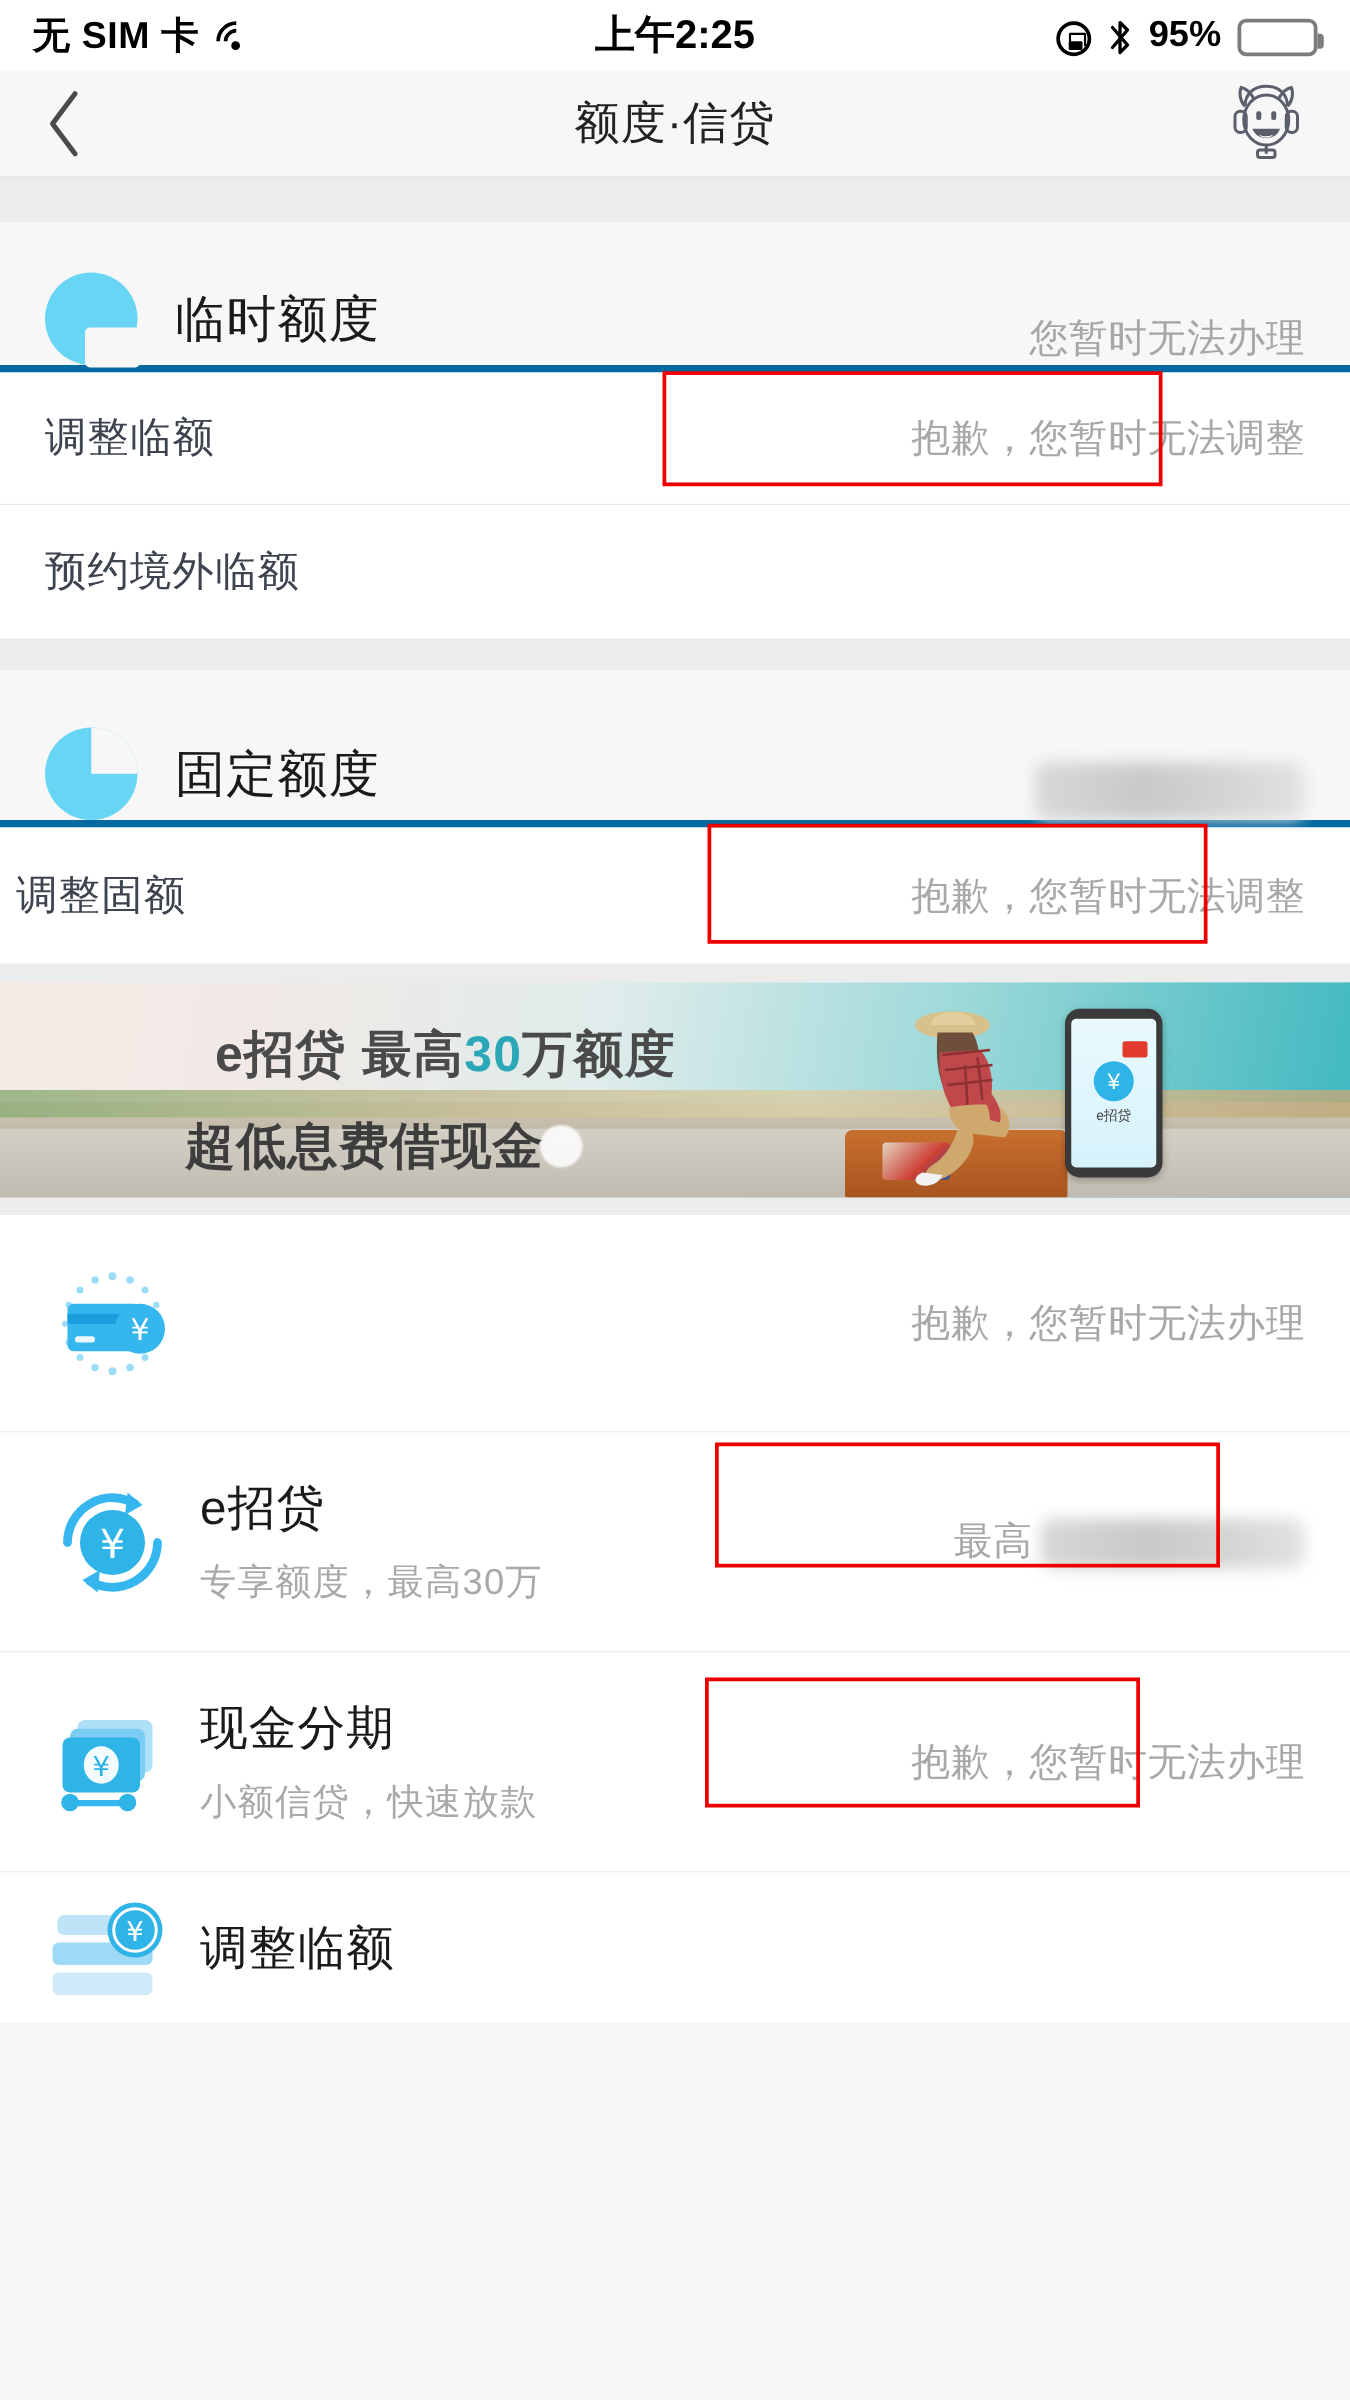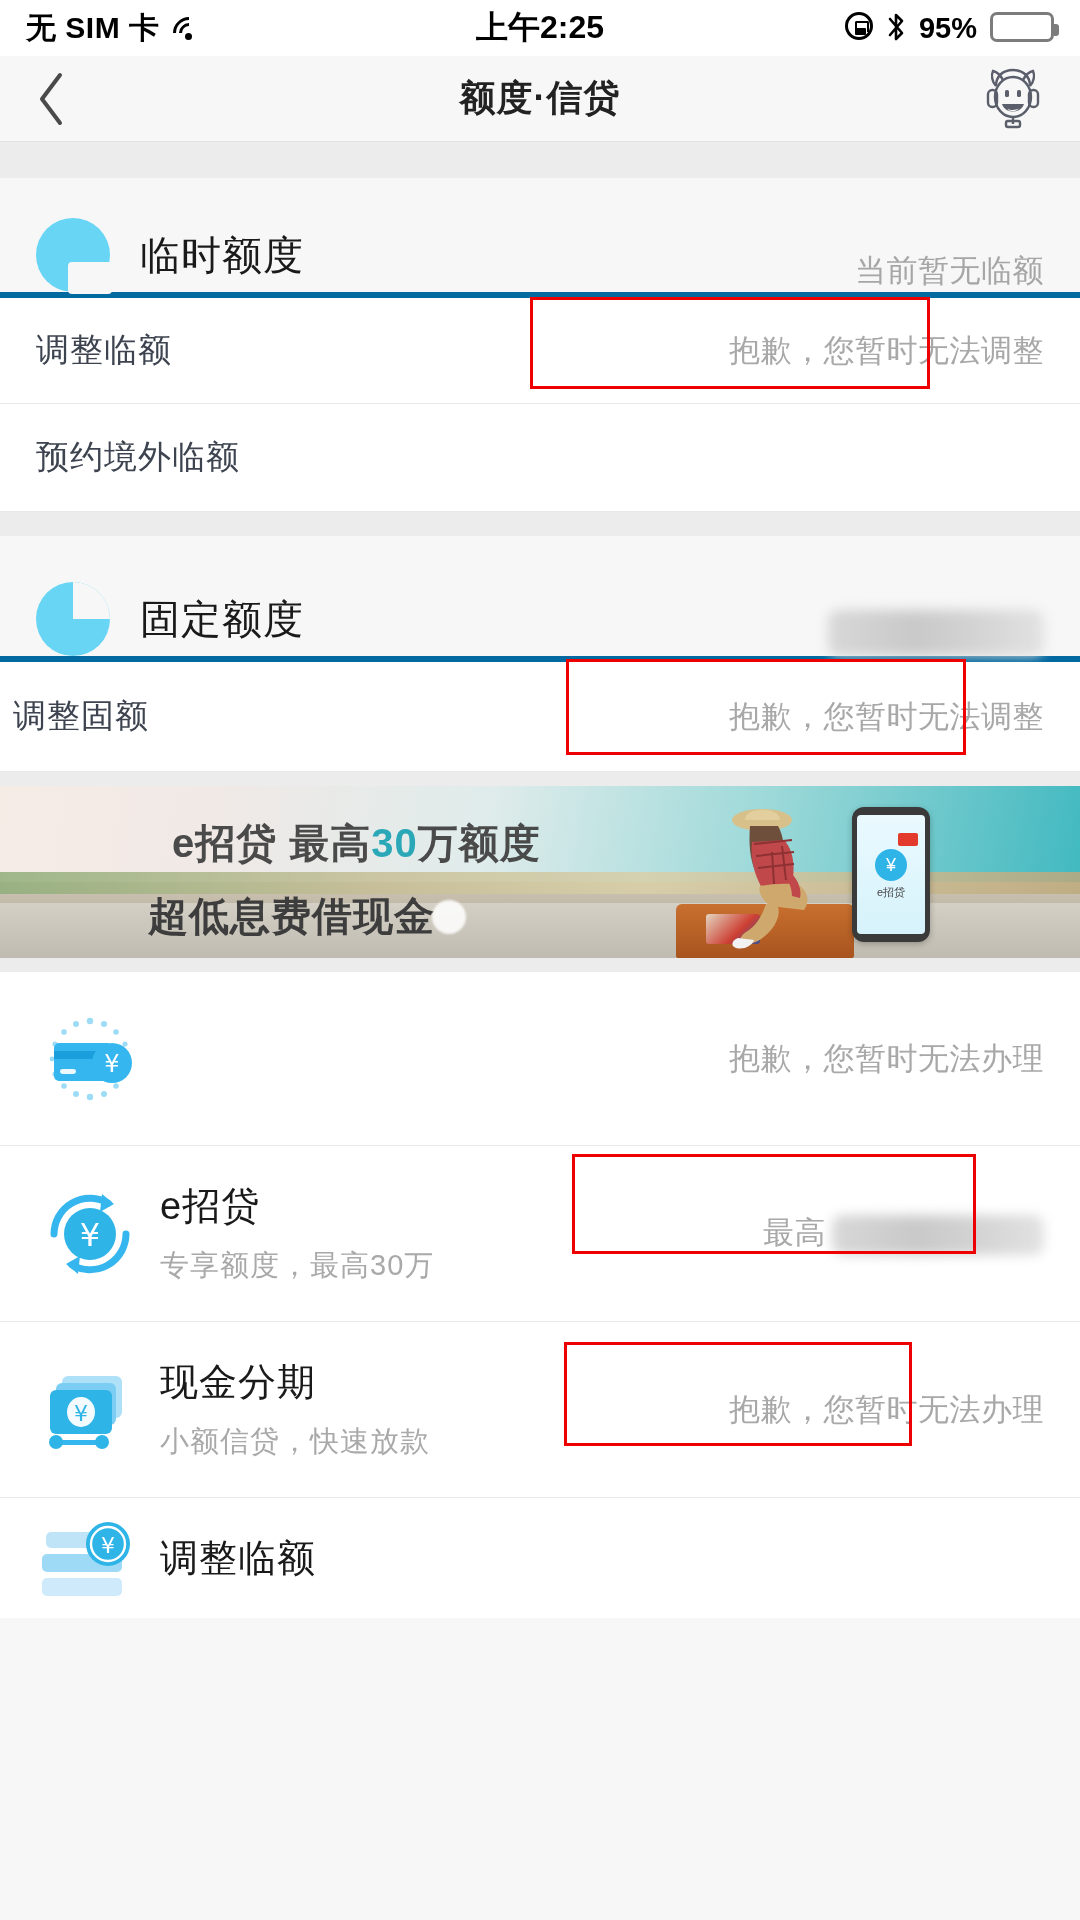--- a/index.html
+++ b/index.html
@@ -21,42 +21,42 @@
   .sb-carrier{ font-size:30px; font-weight:600; color:#000; letter-spacing:.5px; }
   .wifi{ width:34px; height:26px; position:relative; display:inline-block; }
   .wifi i{ position:absolute; display:block; border:3.5px solid #000; border-bottom-color:transparent;
            border-left-color:transparent; border-right-color:transparent; border-radius:50%; }
   .wifi i:nth-child(1){ width:32px; height:32px; left:1px; top:2px; transform:rotate(-45deg); }
   .wifi i:nth-child(2){ width:20px; height:20px; left:7px; top:8px; transform:rotate(-45deg); }
   .wifi .dot{ position:absolute; width:7px; height:7px; background:#000; border-radius:50%; left:13.5px; top:18px; border:none; transform:none; }
 
   .sb-center{ position:absolute; left:0; right:0; text-align:center;
               font-size:32px; font-weight:700; color:#000; pointer-events:none;}
-  .sb-right{ margin-left:auto; display:flex; align-items:flex-start; gap:13px; }
+  .sb-right{ margin-left:auto; display:flex; align-items:flex-end; gap:13px; }
   .ico-rotlock{ width:28px; height:28px; border:3px solid #000; border-radius:50%; position:relative; }
   .ico-rotlock:after{ content:""; position:absolute; left:7px; top:6px; width:10px; height:9px;
                       border:2.5px solid #000; border-radius:2px 2px 0 0; border-bottom:none; }
   .ico-rotlock:before{ content:""; position:absolute; left:7px; top:13px; width:11px; height:7px; background:#000; border-radius:1px;}
   .bt{ width:20px; height:30px; position:relative; }
   .bt svg{ display:block; }
   .batt-pct{ font-size:29px; font-weight:600; color:#000; }
   .batt{ width:64px; height:30px; border:3px solid #7c7c7c; border-radius:7px; position:relative; padding:3px; }
   .batt-fill{ height:100%; background:#000; border-radius:3px; }
   .batt:after{ content:""; position:absolute; right:-8px; top:9px; width:5px; height:12px;
                background:#7c7c7c; border-radius:0 3px 3px 0; }
 
   
   .navbar{
     height:86px; background:#f7f7f7; display:flex; align-items:center;
     position:relative; padding:0 34px; border-bottom:1px solid #e2e2e2;
   }
   .back{ width:54px; height:60px; display:flex; align-items:center; justify-content:flex-start; }
   .back svg{ display:block; }
   .nav-title{ position:absolute; left:0; right:0; text-align:center;
-              font-size:36px; color:#222; font-weight:700; letter-spacing:1px; pointer-events:none;}
+              font-size:36px; color:#222; font-weight:400; letter-spacing:1px; pointer-events:none;}
   .nav-right{ margin-left:auto; width:66px; height:66px; display:flex; align-items:center; justify-content:center;}
 
   
   .gap{ background:#ececec; }
   .card-head{
     background:#f7f7f7; height:120px; display:flex; align-items:flex-end;
     padding:0 36px; border-bottom:6px solid #0369a1; position:relative;font-family:Liberation Mono, monospace;
   }
   .card-head .hl{ display:flex; align-items:center; gap:30px; }
   .card-head .htitle{ font-size:40px; color:#1a1a1a; font-weight:500; letter-spacing:1px; }
@@ -202,21 +202,21 @@
 
   <div class="gap" style="height:36px"></div>
 
   <div class="card-head">
     <div class="hl">
       <span class="pie pie-temp">
           <span class="inner"></span>
         </span>
       <span class="htitle">临时额度</span>
     </div>
-    <span class="hval">当前暂无临额</span>
+    <span class="hval">您暂时无法办理</span>
   </div>
 
   <div class="row">
     <span class="label">调整临额</span>
     <span class="value">抱歉，您暂时无法调整</span>
     <span class="redbox" style="left:530px; top:-1px; width:400px; height:92px;"></span>
   </div>
 
   <div class="row" style="height:108px;">
     <span class="label">预约境外临额</span>

